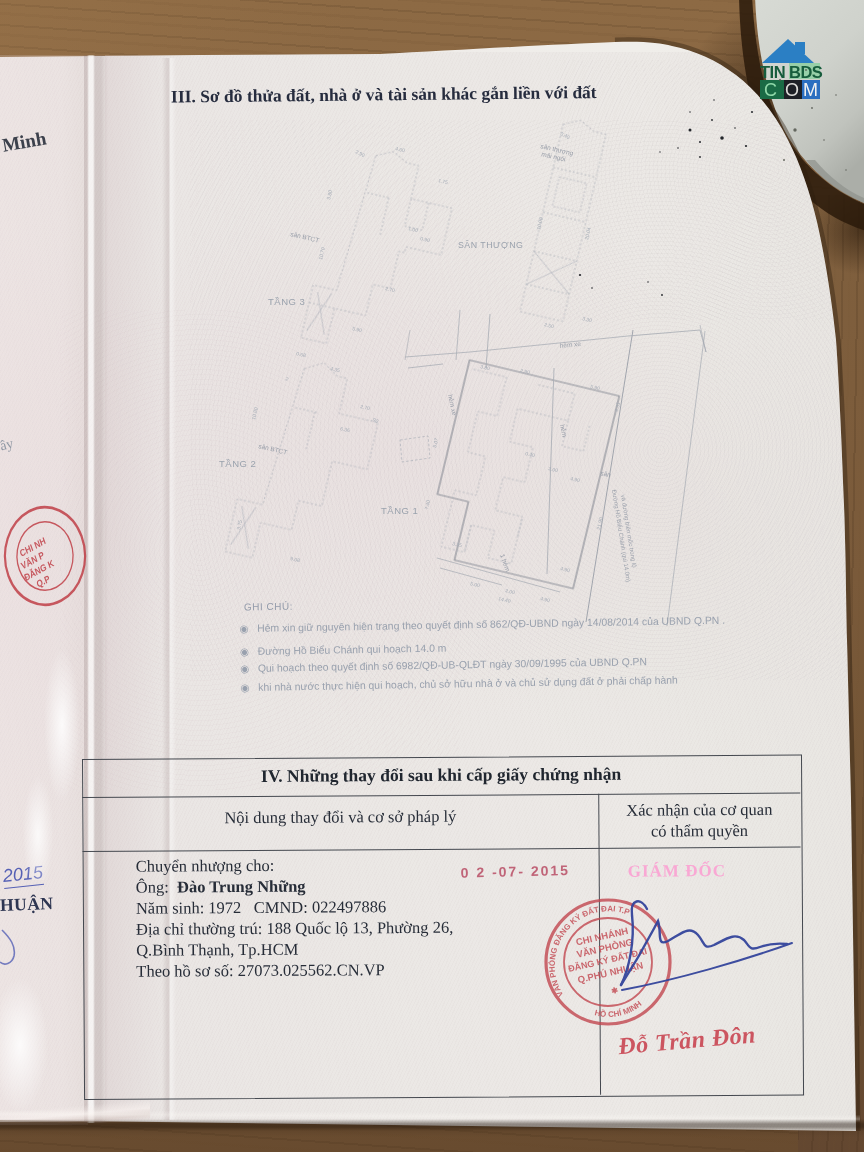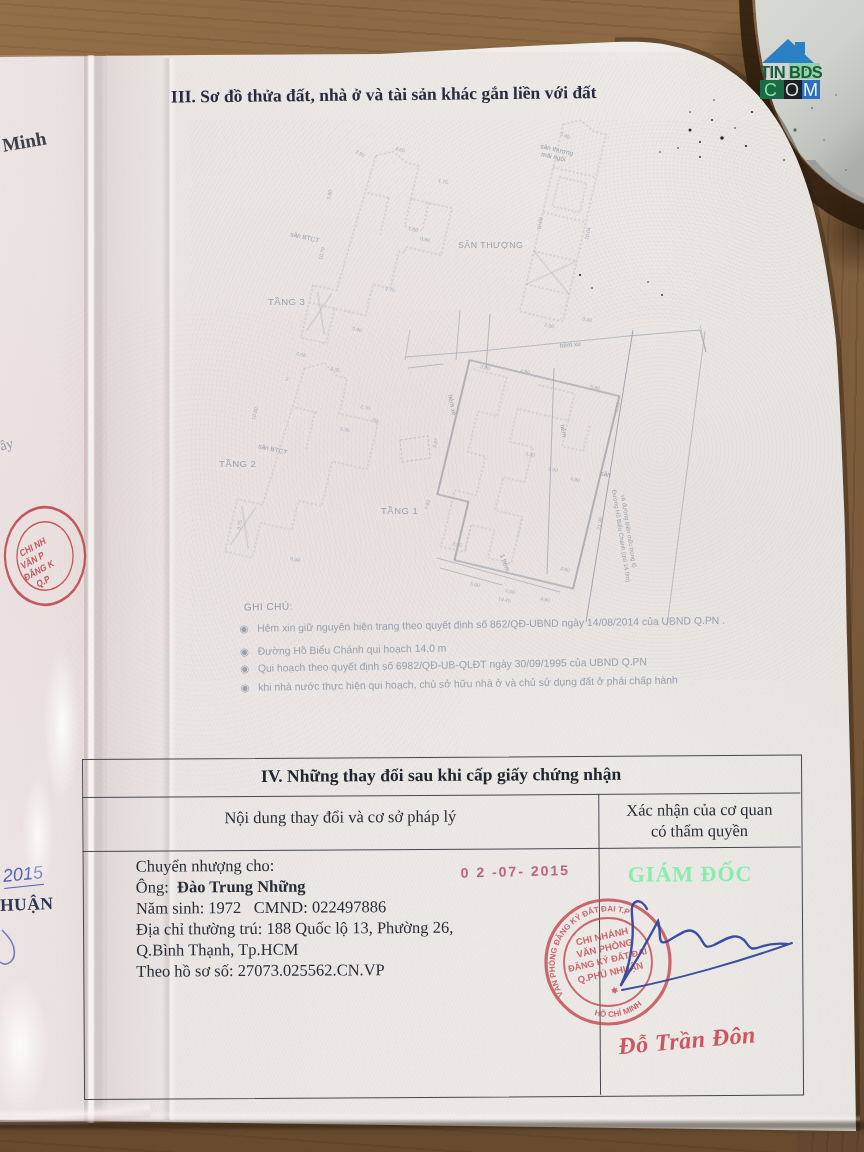--- a/index.html
+++ b/index.html
@@ -111,21 +111,21 @@
     <div class="abs ser" style="left:516px;top:44px;width:202px;text-align:center;font-size:16.5px;color:#272d38;line-height:21px;">Xác nhận của cơ quan<br>có thẩm quyền</div>
     <div class="abs ser" style="left:53px;top:97px;width:460px;font-size:16.5px;color:#272d38;line-height:21px;">
       Chuyển nhượng cho:<br>
       Ông:&nbsp; <b>Đào Trung Những</b><br>
       Năm sinh: 1972&nbsp;&nbsp;&nbsp;CMND: 022497886<br>
       Địa chỉ thường trú: 188 Quốc lộ 13, Phường 26,<br>
       Q.Bình Thạnh, Tp.HCM<br>
       Theo hồ sơ số: 27073.025562.CN.VP
     </div>
     <div class="abs san" style="left:378px;top:107px;font-size:14px;font-weight:bold;color:#c06478;letter-spacing:2px;transform:rotate(-1deg);">0 2 -07- 2015</div>
-    <div class="abs ser" style="left:545px;top:106px;font-size:22px;font-weight:bold;color:#86efac;letter-spacing:1px;">GIÁM ĐỐC</div>
+    <div class="abs ser" style="left:545px;top:106px;font-size:17px;font-weight:bold;color:#f9a8d4;letter-spacing:1px;">GIÁM ĐỐC</div>
   </div>
 
   <div class="abs" id="logo" style="left:759px;top:1px;width:64px;height:64px;margin-top:36px;">
     <svg width="64" height="64" viewBox="0 0 64 64">
       <path d="M3,26 L29,2 L55,26 Z" fill="#2b7fc4"></path>
       <rect x="36" y="5" width="10" height="12" fill="#2b7fc4"></rect>
       <rect x="30" y="26" width="31" height="16" fill="#97cfa8"></rect>
       <text x="1" y="41" font-family="Liberation Sans" font-size="16.5" font-weight="bold" fill="#175c3c" letter-spacing="-0.5">TIN</text>
       <text x="30" y="41" font-family="Liberation Sans" font-size="16.5" font-weight="bold" fill="#175c3c" letter-spacing="-0.5">BDS</text>
       <rect x="1" y="43" width="24" height="19" fill="#1a6b45"></rect>

